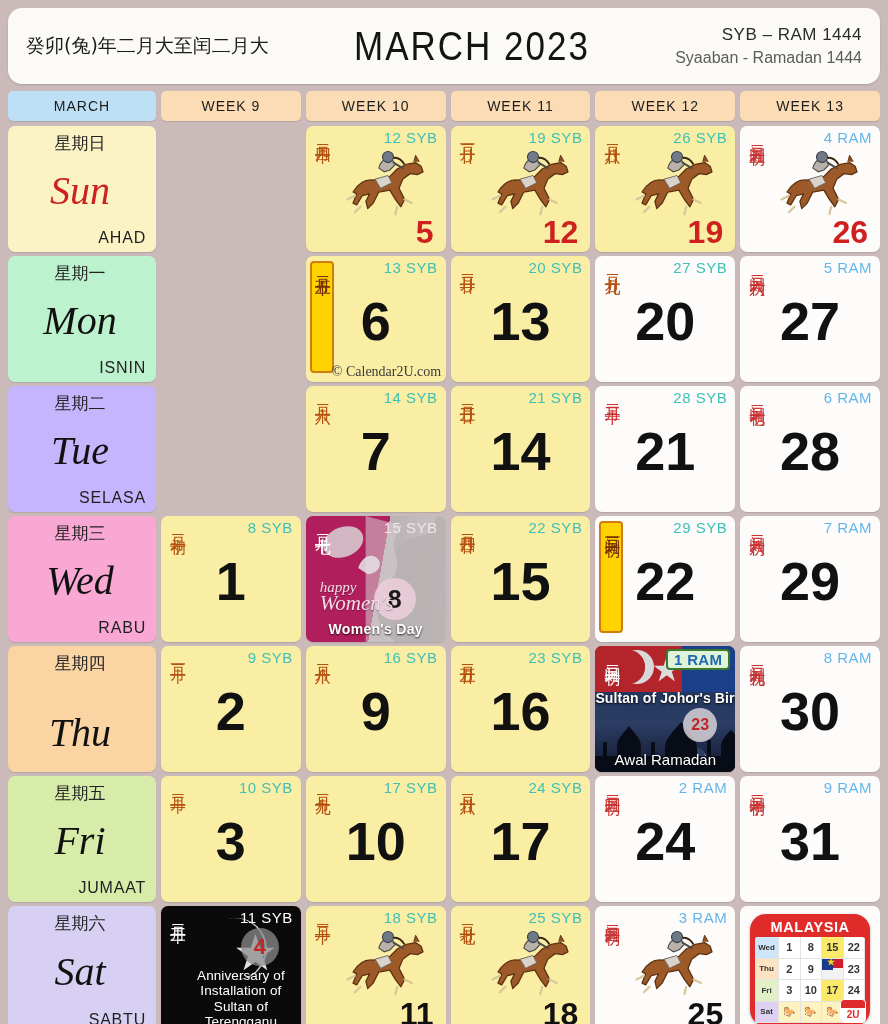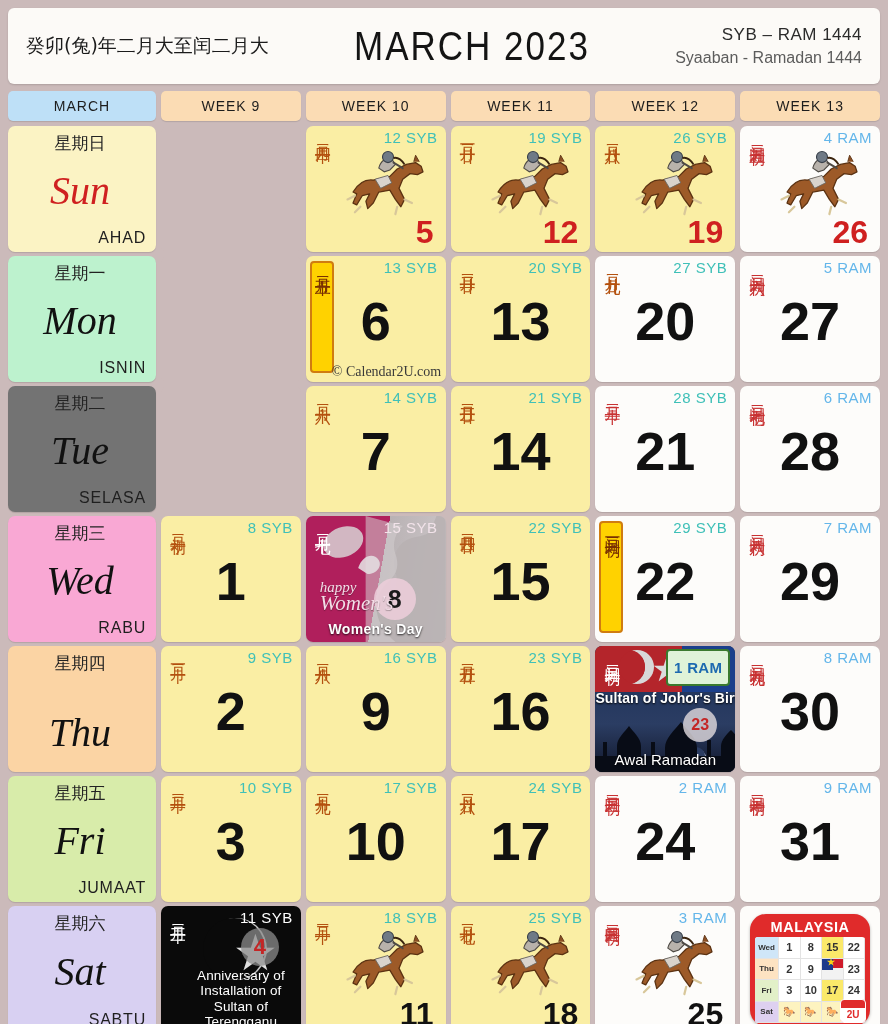--- a/index.html
+++ b/index.html
@@ -13,21 +13,21 @@
     position: relative;
     width: 888px; height: 1024px;
     background: #cbbaba;
     padding: 8px 8px 6px 8px;
   }
 
   
   .header {
     height: 76px;
     background: #fcfaf7;
-    border-radius: 6px;
+    border-radius: 14px;
     display: flex;
     align-items: center;
     justify-content: space-between;
     padding: 0 18px;
     box-shadow: 0 1px 2px rgba(0,0,0,0.15);
   }
   .hdr-left {
     font-family: "DejaVu Sans", sans-serif;
     font-size: 19px;
     color: #1b1b1b;
@@ -254,21 +254,21 @@
   }
   .moon2::after {
     content:""; position:absolute; left:4px; top:-1px; width:18px;height:18px;
     border-radius:50%; background:#2b3d63;
   }
   .ram-chip {
     position: absolute; top: 3px; right: 5px;
     background: #dff3d8;
     border: 2px solid #3a7a2e;
     border-radius: 4px;
-    padding: 8px 6px;
+    padding: 0 6px;
     font-size: 15px; font-weight: bold;
     color: #1d6ab0;
     letter-spacing: 0.3px;
   }
   .johor-title {
     position: absolute; left: 0; right: 0; top: 44px;
     text-align: center;
     font-size: 14px; color: #ffffff; font-weight: bold;
     letter-spacing: 0.1px;
     text-shadow: 0 1px 2px #000;
@@ -500,21 +500,21 @@
           <div class="lunar">二月廿九</div>
           <div class="daynum center">20</div>
         </div>
         <div class="cell white">
           <div class="isl ram" style="">5 RAM</div>
           <div class="lunar red">闰二月初六</div>
           <div class="daynum center">27</div>
         </div>
       </div>
       <div class="row">
-        <div class="daycell" style="background: #737373;">
+        <div class="daycell" style="background: #c4b5fd;">
           <div class="dc-cn">星期二</div>
           <div class="dc-en" style="color:#111111">Tue</div>
           <div class="dc-ms">SELASA</div>
         </div>
         <div class="cell empty"></div>
         <div class="cell yellow">
           <div class="isl syb" style="">14 SYB</div>
           <div class="lunar">二月十六</div>
           <div class="daynum center">7</div>
         </div>

